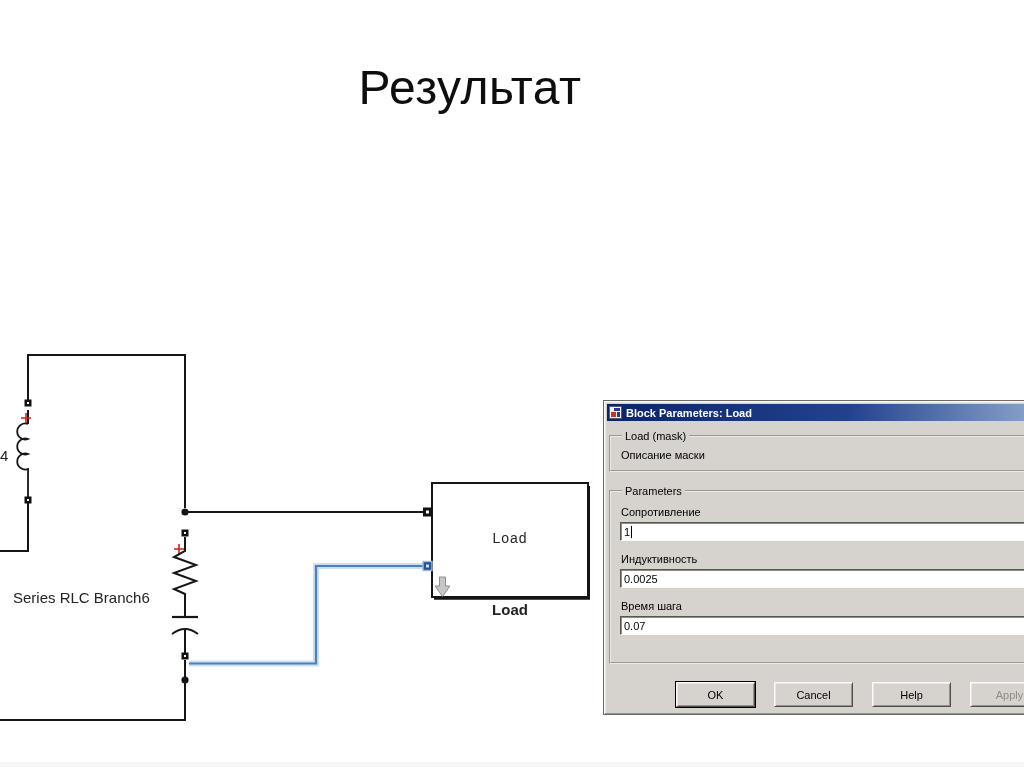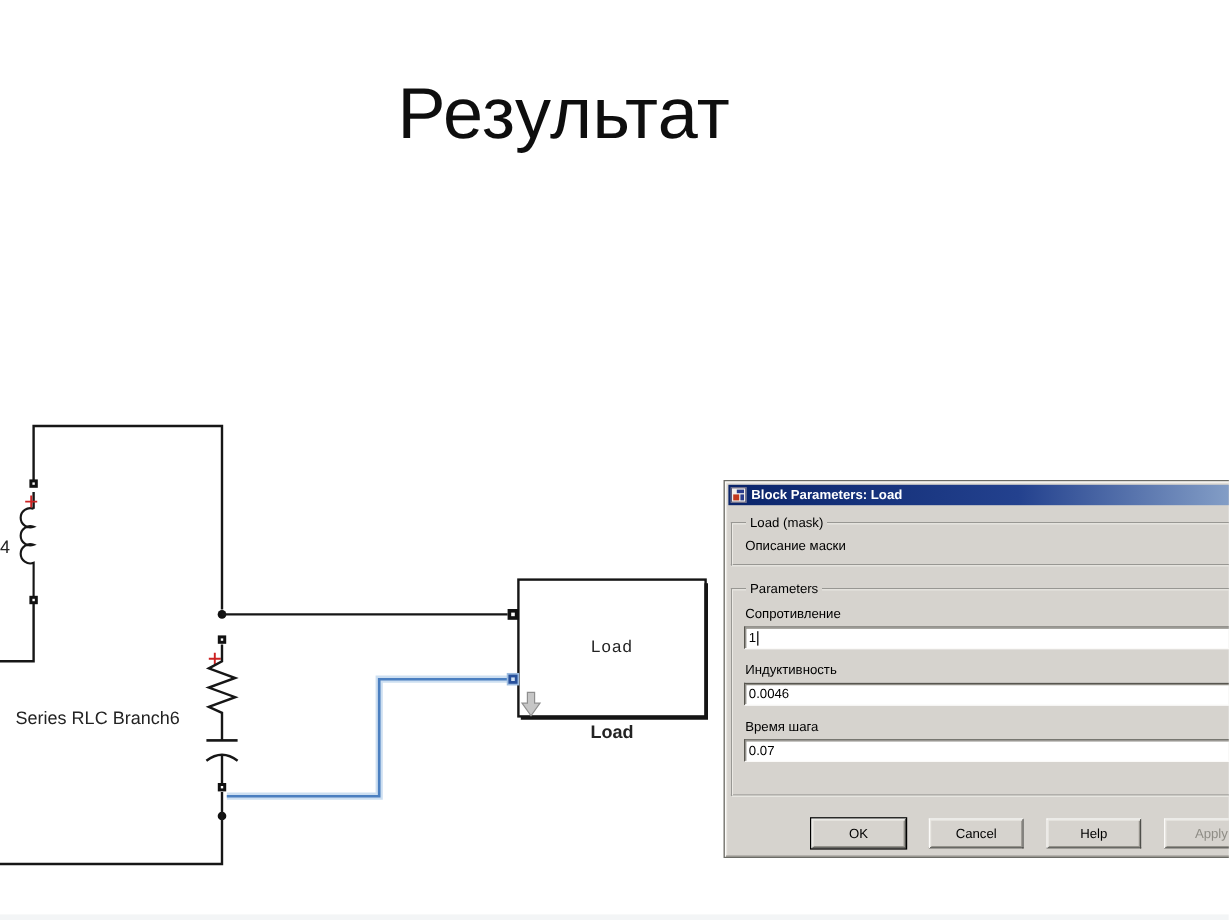--- a/index.html
+++ b/index.html
@@ -3,21 +3,21 @@
 <meta charset="utf-8">
 <style>
   html,body{margin:0;padding:0;}
   body{
     width:1024px;height:767px;position:relative;background:#ffffff;
     font-family:"Liberation Sans",sans-serif;overflow:hidden;
   }
   
   .slide-title{
     position:absolute;top:60px;left:0;width:940px;text-align:center;
-    font-size:60px;font-weight:400;color:#0e0e0e;letter-spacing:.5px;
+    font-size:48px;font-weight:400;color:#0e0e0e;letter-spacing:.5px;
   }
   .slide-bottom-strip{
     position:absolute;left:0;bottom:0;width:1024px;height:5px;background:#f3f5f6;
   }
   
   .circuit{position:absolute;left:0;top:0;width:1024px;height:767px;}
   .circuit text{font-family:"Liberation Sans",sans-serif;fill:#232323;}
   .blk-text{font-family:"DejaVu Sans Mono",monospace;letter-spacing:1px;}
   
   .dialog{
@@ -146,21 +146,21 @@
       <legend>Parameters</legend>
 
       <div class="fld-label">Сопротивление</div>
       <div class="tb">
         <span>1</span>
           <span class="caret"></span>
       </div>
 
       <div class="fld-label" style="margin-top:12px;">Индуктивность</div>
       <div class="tb">
-        <span>0.0046</span>
+        <span>0.0025</span>
       </div>
 
       <div class="fld-label" style="margin-top:12px;">Время шага</div>
       <div class="tb">
         <span>0.07</span>
       </div>
     </fieldset>
   </div>
 
   <div class="btn-row">

